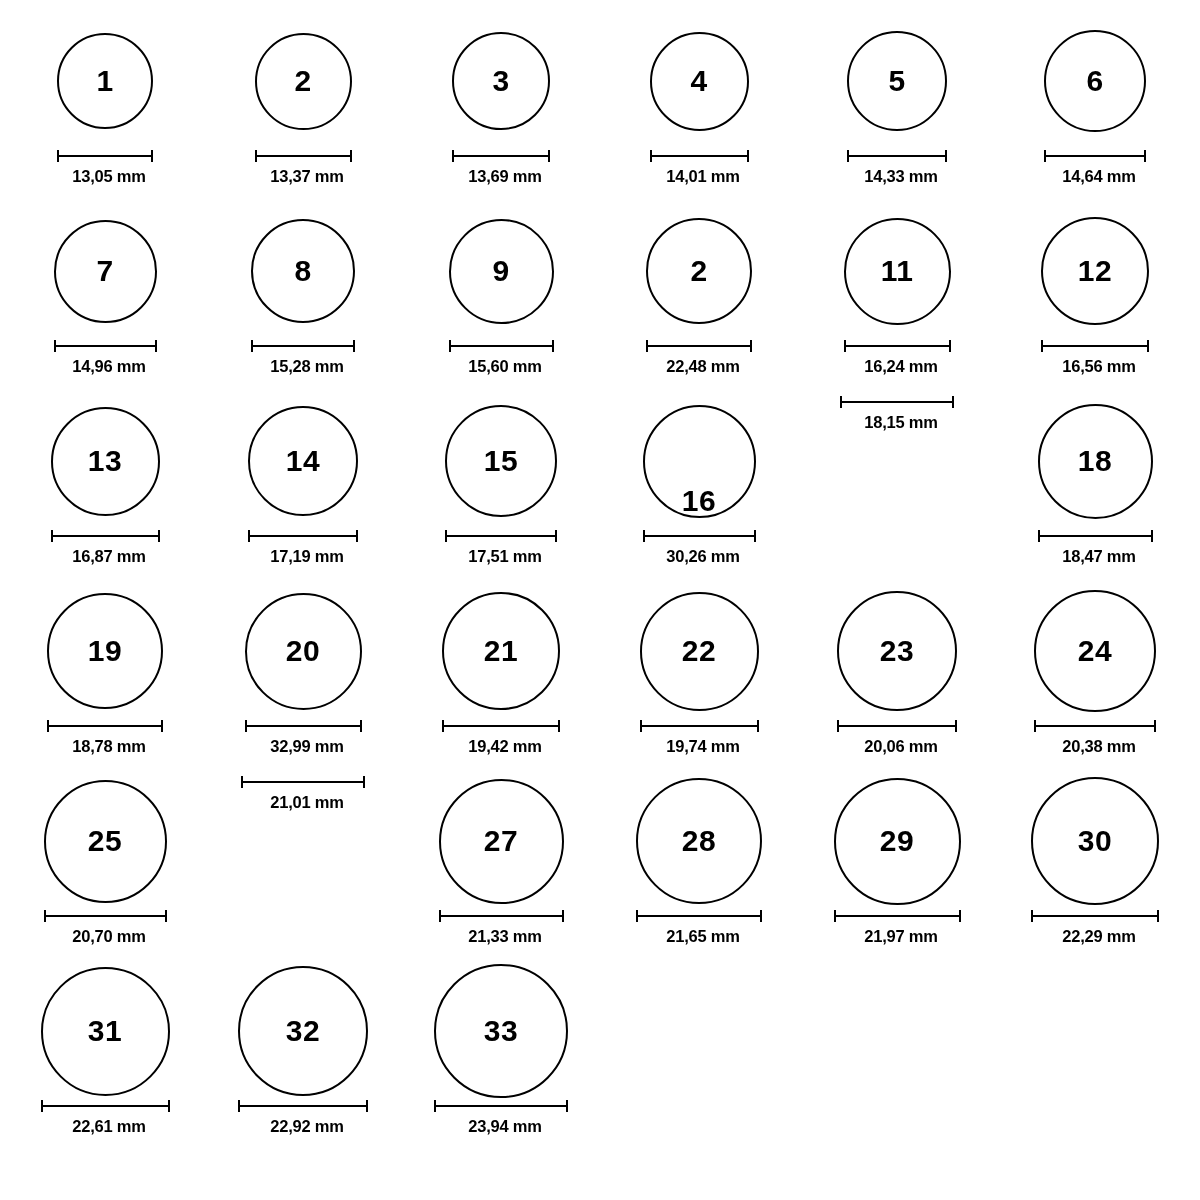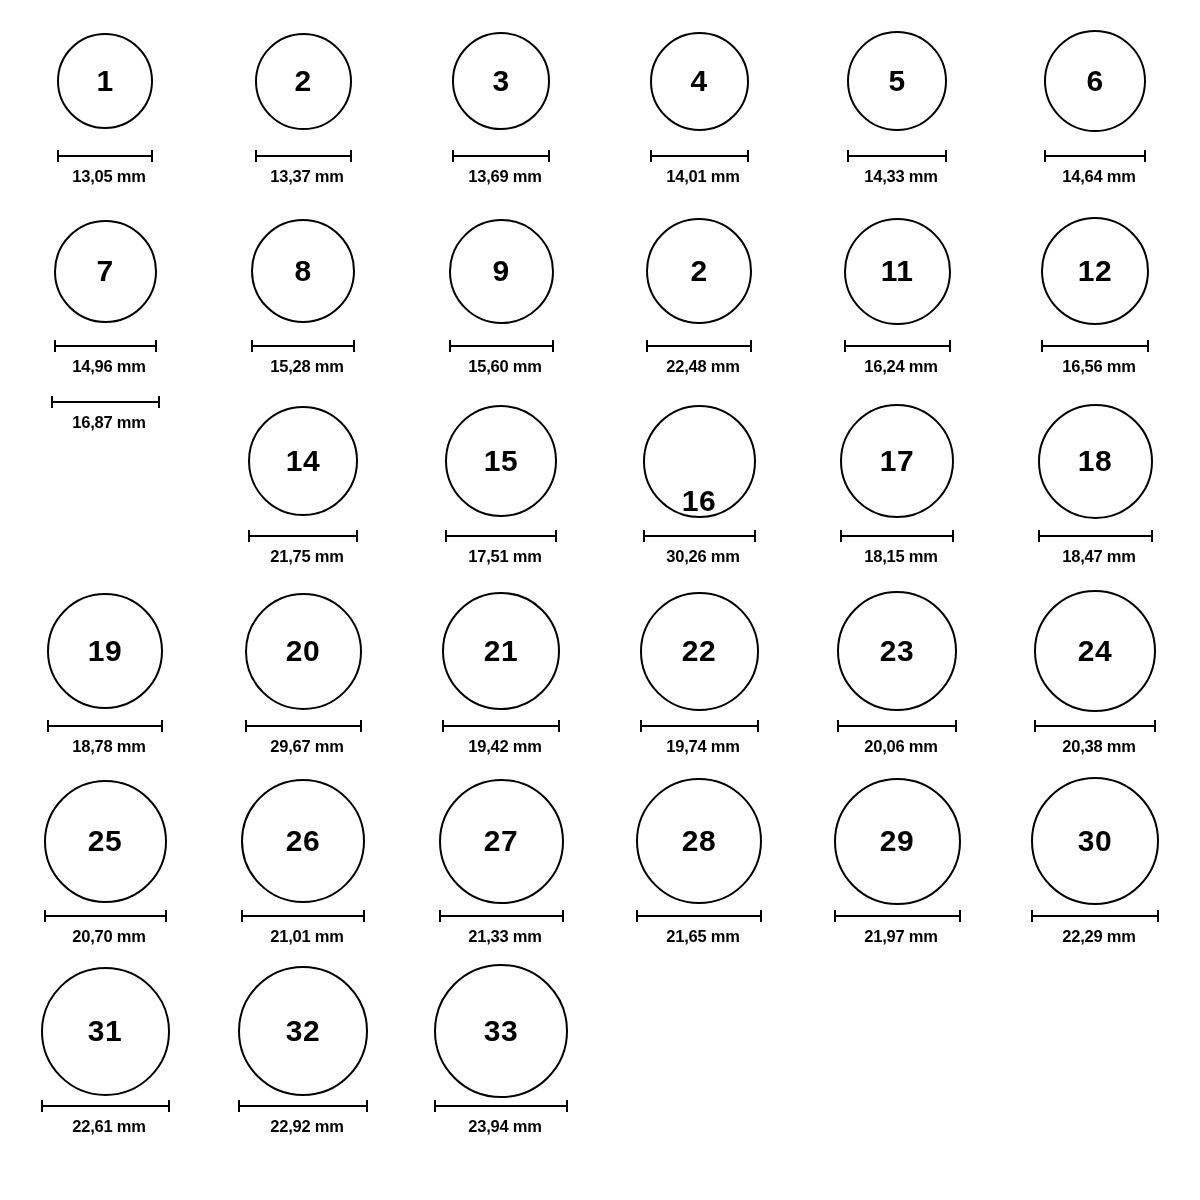--- a/index.html
+++ b/index.html
@@ -224,35 +224,40 @@
           <div class="circle" style="width: 108px; height: 108px;">
             <span class="size-num">12</span>
           </div>
         </div>
         <div class="caliper">
           <div class="bar" style="width: 108px;"></div>
         </div>
         <div class="mm-label">16,56 mm</div>
       </div>
       <div class="cell">
+        <div class="circle-wrap">
+          <div class="circle" style="width: 109px; height: 109px;">
+            <span class="size-num">13</span>
+          </div>
+        </div>
         <div class="caliper">
           <div class="bar" style="width: 109px;"></div>
         </div>
         <div class="mm-label">16,87 mm</div>
       </div>
       <div class="cell">
         <div class="circle-wrap">
           <div class="circle" style="width: 110px; height: 110px;">
             <span class="size-num">14</span>
           </div>
         </div>
         <div class="caliper">
           <div class="bar" style="width: 110px;"></div>
         </div>
-        <div class="mm-label">21,75 mm</div>
+        <div class="mm-label">17,19 mm</div>
       </div>
       <div class="cell">
         <div class="circle-wrap">
           <div class="circle" style="width: 112px; height: 112px;">
             <span class="size-num">15</span>
           </div>
         </div>
         <div class="caliper">
           <div class="bar" style="width: 112px;"></div>
         </div>
@@ -263,25 +268,20 @@
           <div class="circle" style="width: 113px; height: 113px; align-items: flex-end;">
             <span class="size-num">16</span>
           </div>
         </div>
         <div class="caliper">
           <div class="bar" style="width: 113px;"></div>
         </div>
         <div class="mm-label">30,26 mm</div>
       </div>
       <div class="cell">
-        <div class="circle-wrap">
-          <div class="circle" style="width: 114px; height: 114px;">
-            <span class="size-num">17</span>
-          </div>
-        </div>
         <div class="caliper">
           <div class="bar" style="width: 114px;"></div>
         </div>
         <div class="mm-label">18,15 mm</div>
       </div>
       <div class="cell">
         <div class="circle-wrap">
           <div class="circle" style="width: 115px; height: 115px;">
             <span class="size-num">18</span>
           </div>
@@ -304,21 +304,21 @@
       </div>
       <div class="cell">
         <div class="circle-wrap">
           <div class="circle" style="width: 117px; height: 117px;">
             <span class="size-num">20</span>
           </div>
         </div>
         <div class="caliper">
           <div class="bar" style="width: 117px;"></div>
         </div>
-        <div class="mm-label">29,67 mm</div>
+        <div class="mm-label">32,99 mm</div>
       </div>
       <div class="cell">
         <div class="circle-wrap">
           <div class="circle" style="width: 118px; height: 118px;">
             <span class="size-num">21</span>
           </div>
         </div>
         <div class="caliper">
           <div class="bar" style="width: 118px;"></div>
         </div>
@@ -362,25 +362,20 @@
           <div class="circle" style="width: 123px; height: 123px; text-align: center;">
             <span class="size-num">25</span>
           </div>
         </div>
         <div class="caliper">
           <div class="bar" style="width: 123px;"></div>
         </div>
         <div class="mm-label">20,70 mm</div>
       </div>
       <div class="cell">
-        <div class="circle-wrap">
-          <div class="circle" style="width: 124px; height: 124px;">
-            <span class="size-num">26</span>
-          </div>
-        </div>
         <div class="caliper">
           <div class="bar" style="width: 124px;"></div>
         </div>
         <div class="mm-label">21,01 mm</div>
       </div>
       <div class="cell">
         <div class="circle-wrap">
           <div class="circle" style="width: 125px; height: 125px;">
             <span class="size-num">27</span>
           </div>

